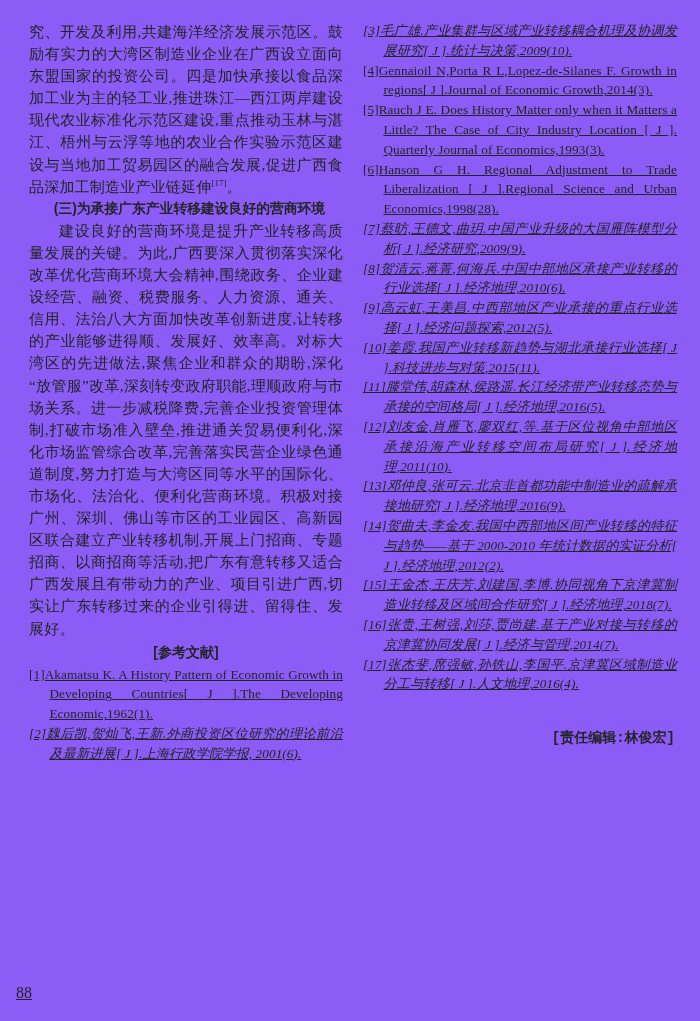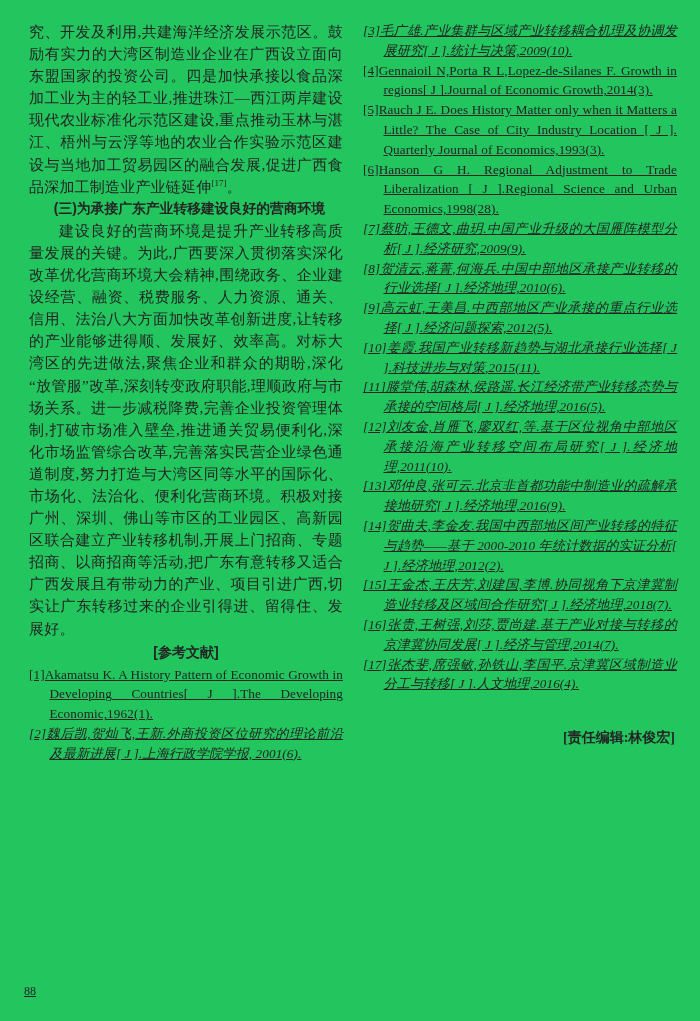--- a/index.html
+++ b/index.html
@@ -4,21 +4,21 @@
 <style>
   html,body{margin:0;padding:0;}
   body{
     width:700px;height:1021px;
     background:#f4f3f1;
     font-family:"Liberation Serif","DejaVu Serif",serif;
     color:#242424;
   }
   .page{
     position:relative;width:700px;height:1021px;
-    background:#22c55e;overflow:hidden;
+    background:#8b5cf6;overflow:hidden;
   }
   .col{position:absolute;top:21px;width:314px;}
   .col-left{left:29px;}
   .col-right{left:363px;}
 
   .body-text{
     margin:0;
     font-size:15px;line-height:22.1px;
     text-align:justify;
     letter-spacing:0.2px;
@@ -48,29 +48,29 @@
     text-align:justify;
     padding-left:1.55em;text-indent:-1.55em;
     letter-spacing:0.1px;
     text-decoration:underline;
   }
   .ref[lang="zh"]{font-style:italic;}
 
   .editor-note{
     margin-top:35px;
     text-align:right;
-    font-family:Liberation Serif, serif;
+    font-family:Liberation Mono, monospace;
     font-weight:bold;
     font-size:14px;
     padding-right:2px;
   }
 
   .page-number{
-    position:absolute;left:24px;top:984px;
-    font-size:12px;
+    position:absolute;left:16px;top:984px;
+    font-size:16px;
     text-decoration:underline;
   }
 
   sup.citation{
     font-size:9px;line-height:0;vertical-align:super;letter-spacing:0;
   }
 </style>
 </head>
 <body>
 

